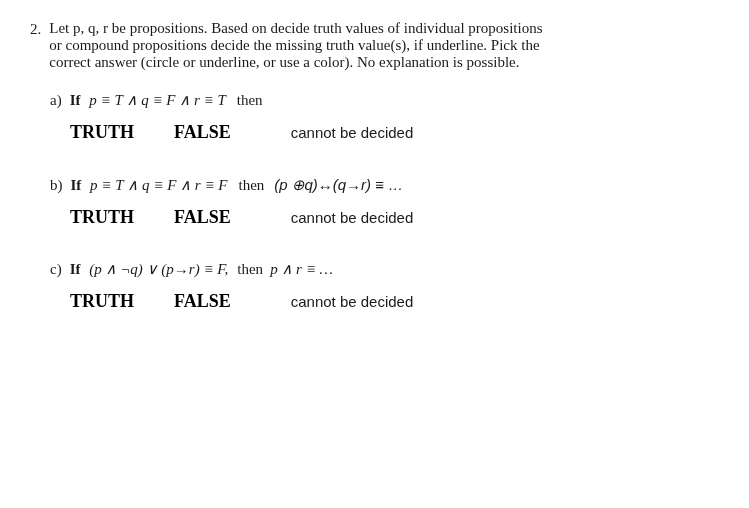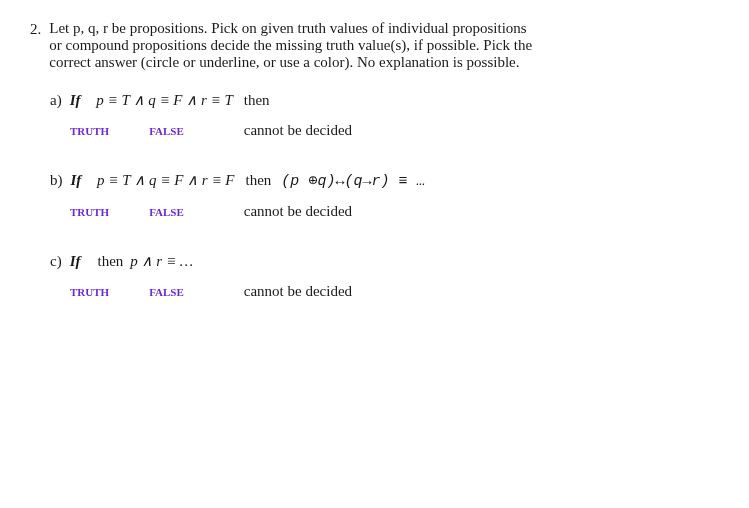--- a/index.html
+++ b/index.html
@@ -43,66 +43,65 @@
     .answer-row {
       display: flex;
       align-items: center;
       gap: 0px;
       padding-left: 20px;
       margin-top: 8px;
     }
 
     .answer-option {
       font-family: 'Comic Sans MS', cursive;
-      font-size: 11px;
+      font-size: 18px;
       font-weight: bold;
-      color: #6d28d9;
+      color: #000000;
       margin-right: 40px;
     }
 
     .answer-option-last {
-      font-family: Liberation Serif, serif;
+      font-family: Liberation Sans, sans-serif;
       font-size: 15px;
       color: #1a1a1a;
       font-weight: normal;
       margin-left: 20px;
     }
 
     .line {
       display: flex;
       align-items: baseline;
       flex-wrap: wrap;
       line-height: 1.8;
       font-family: 'Comic Sans MS', cursive;
       font-size: 15px;
     }
 
     .if-word {
-      font-style: italic;
       font-weight: bold;
-      margin-right: 12px;
+      margin-right: 5px;
       font-family: 'Comic Sans MS', cursive;
     }
 
     .then-word {
       font-family: 'Comic Sans MS', cursive;
       margin-right: 5px;
       margin-left: 5px;
     }
   </style>
 </head>
 <body>
 
 <div>
 
   <div class="problem-number">
     <span class="problem-num-label">2.</span>
     <div>
-      <div>Let p, q, r be propositions. Pick on given truth values of individual propositions</div>
-      <div>or compound propositions decide the missing truth value(s), if possible. Pick the</div>
+      <div>Let p, q, r be propositions. Based on decide truth values of individual propositions</div>
+      <div>or compound propositions decide the missing truth value(s), if underline. Pick the</div>
       <div>correct answer (circle or underline, or use a color). No explanation is possible.</div>
     </div>
   </div>
 
   <div class="parts-container">
 
     <div class="part">
       <div class="line">
         <span style="margin-right:8px;">a)</span>
         <span class="if-word">If</span>
@@ -119,35 +118,38 @@
     </div>
 
     <div class="part">
       <div class="line">
         <span style="margin-right:8px;">b)</span>
         <span class="if-word">If</span>
         <span style="font-family:'Times New Roman',serif; font-style:italic; margin-right:6px;">
           &nbsp;<i>p</i>&nbsp;≡&nbsp;<i>T</i>&nbsp;∧&nbsp;<i>q</i>&nbsp;≡&nbsp;<i>F</i>&nbsp;∧&nbsp;<i>r</i>&nbsp;≡&nbsp;<i>F</i>
         </span>
         <span class="then-word">then</span>
-        <span style="font-family:Liberation Mono, monospace; font-style:italic; margin-left:5px;">
+        <span style="font-family:Liberation Sans, sans-serif; font-style:italic; margin-left:5px;">
           (<i>p</i>&nbsp;⊕<i>q</i>)↔(<i>q</i>→<i>r</i>)&nbsp;≡&nbsp;…
         </span>
       </div>
       <div class="answer-row">
         <span class="answer-option">TRUTH</span>
         <span class="answer-option">FALSE</span>
         <span class="answer-option-last">cannot be decided</span>
       </div>
     </div>
 
     <div class="part">
       <div class="line">
         <span style="margin-right:8px;">c)</span>
         <span class="if-word">If</span>
+        <span style="font-family:'Times New Roman',serif; font-style:italic; margin-right:4px;">
+          &nbsp;(<i>p</i>&nbsp;∧&nbsp;¬<i>q</i>)&nbsp;∨&nbsp;(<i>p</i>→<i>r</i>)&nbsp;≡&nbsp;<i>F</i>,
+        </span>
         <span class="then-word">then</span>
         <span style="font-family:'Times New Roman',serif; font-style:italic; margin-left:2px;">
           <i>p</i>&nbsp;∧&nbsp;<i>r</i>&nbsp;≡&nbsp;…
         </span>
       </div>
       <div class="answer-row">
         <span class="answer-option">TRUTH</span>
         <span class="answer-option">FALSE</span>
         <span class="answer-option-last">cannot be decided</span>
       </div>

